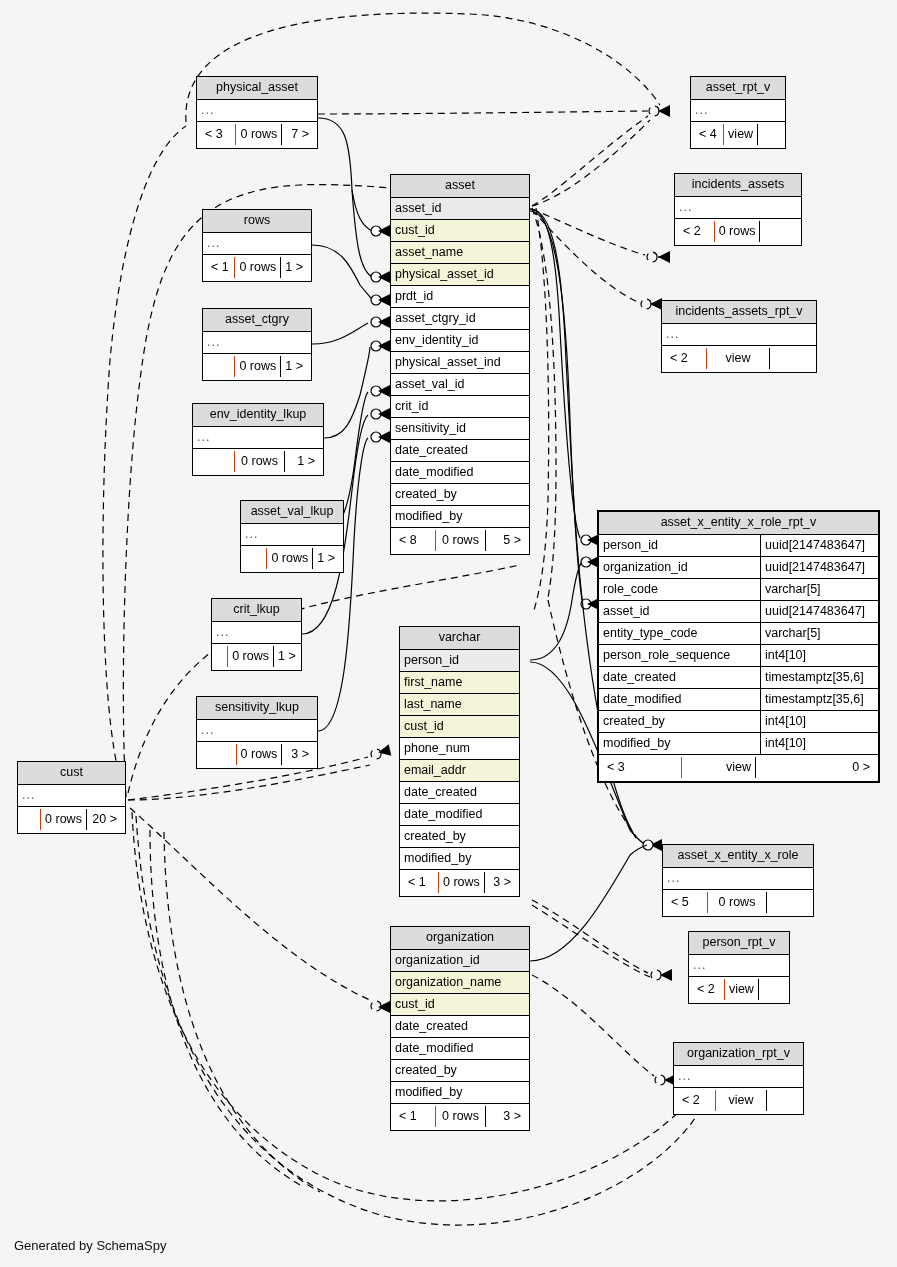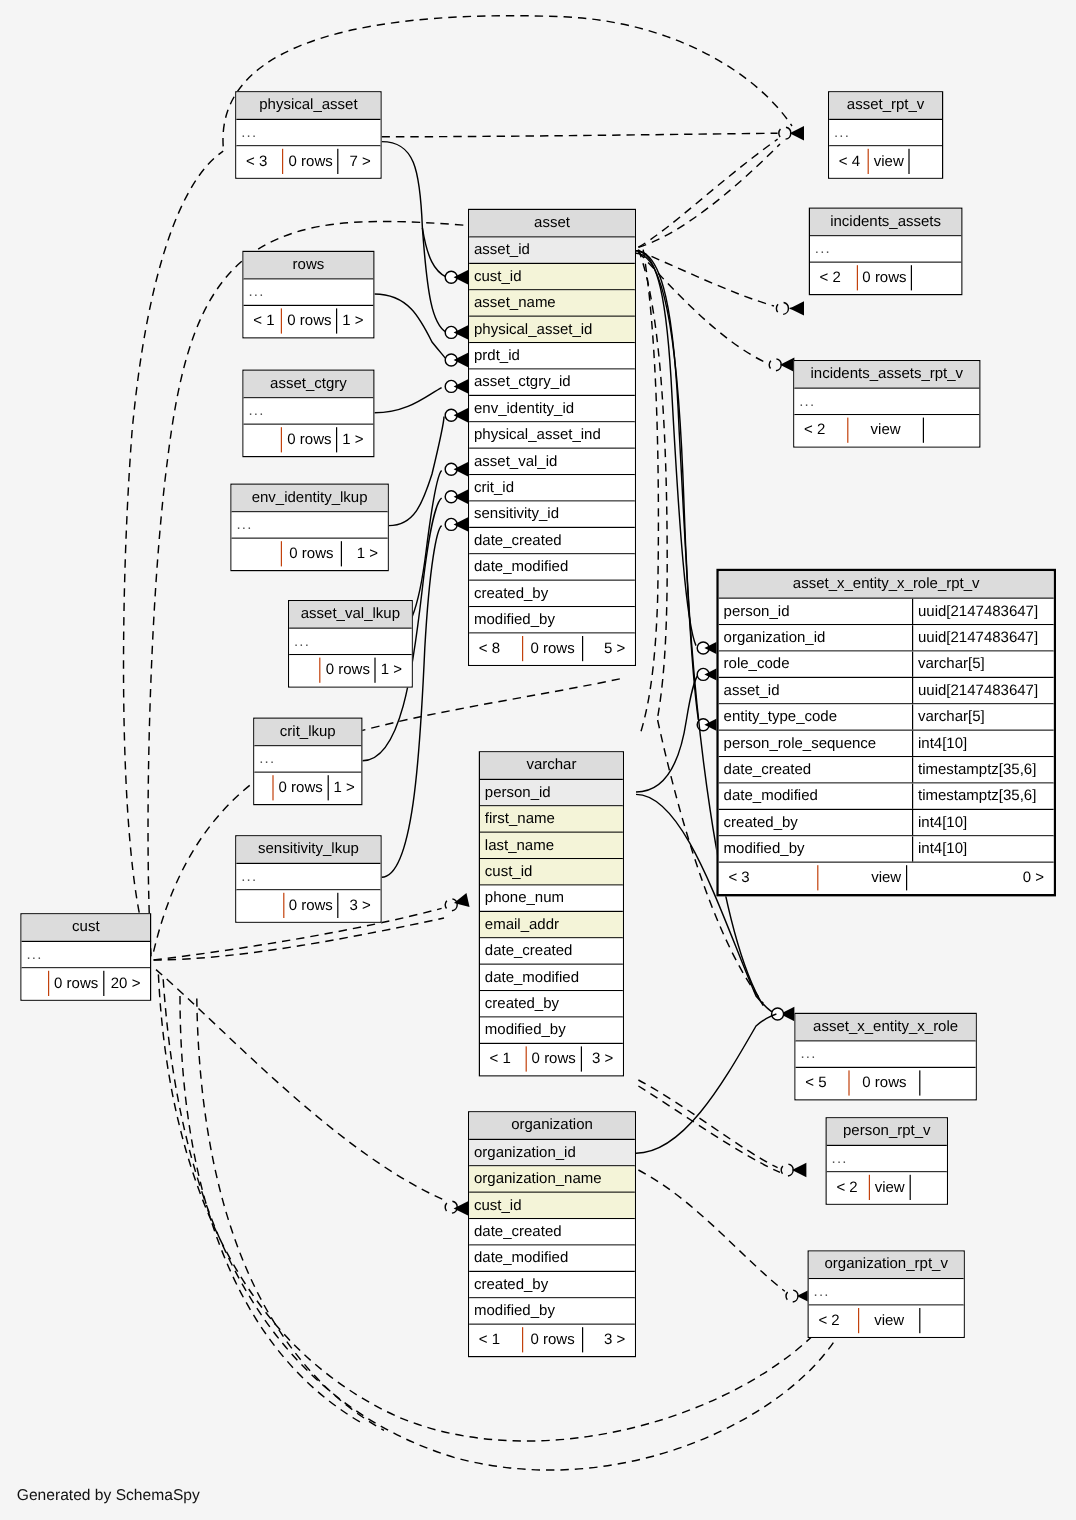--- a/index.html
+++ b/index.html
@@ -404,21 +404,21 @@
     <div class="row">
         <span class="cname">modified_by</span>
       </div>
     <div class="row foot">
       <div class="c1" style="width:40px">&lt; 1</div>
       <div class="c2">0 rows</div>
       <div class="c3" style="width:39px">3 &gt;</div>
     </div>
   </div>
 
-  <div class="tbl thick" style="left:597px; top:474px; width:283px;">
+  <div class="tbl thick" style="left:597px; top:510px; width:283px;">
     <div class="title">asset_x_entity_x_role_rpt_v</div>
     <div class="row">
         <span class="cname">person_id</span>
         <span class="ctype">uuid[2147483647]</span>
       </div>
     <div class="row">
         <span class="cname">organization_id</span>
         <span class="ctype">uuid[2147483647]</span>
       </div>
     <div class="row">

